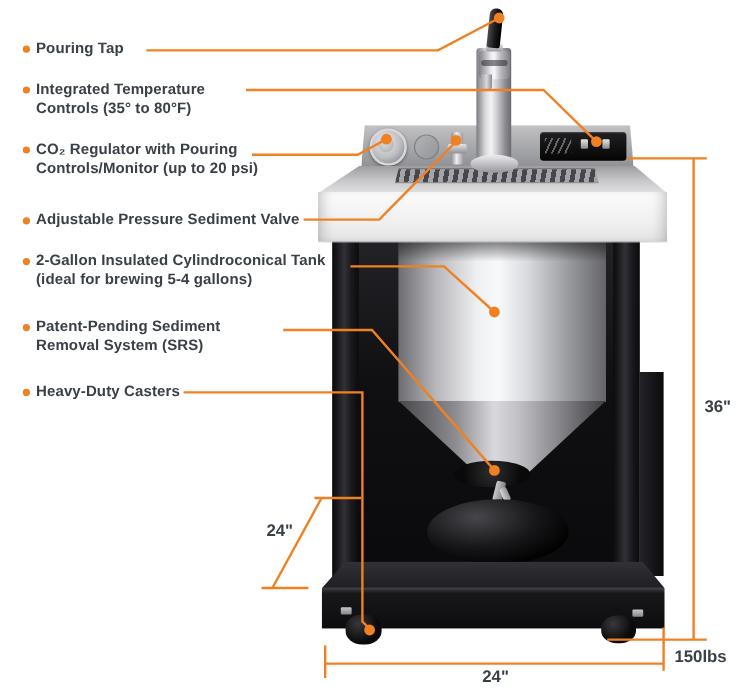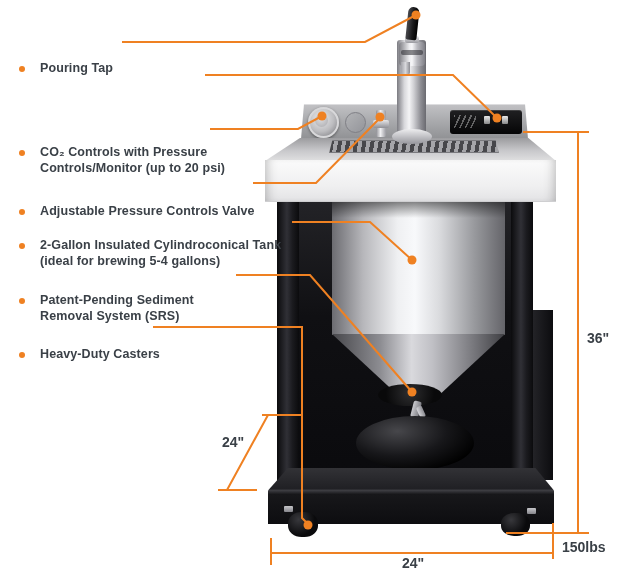--- a/index.html
+++ b/index.html
@@ -1,21 +1,21 @@
 <!DOCTYPE html>
 <html><head>
 <meta charset="utf-8">
 <style>
   html,body{margin:0;padding:0;background:#fff;}
   #stage{
     position:relative;width:620px;height:576px;background:#fff;overflow:hidden;
     font-family:"Liberation Sans","DejaVu Sans",sans-serif;color:#3A4047;
   }
   
-  .callout{position:absolute;display:flex;align-items:flex-start;gap:15px;margin-top:28px;}
+  .callout{position:absolute;display:flex;align-items:flex-start;gap:5px;}
   .callout .dot{flex:0 0 auto;width:6px;height:6px;border-radius:50%;background:#EF8122;margin-top:5px;}
   .callout .lbl{font-size:12.5px;font-weight:bold;line-height:15.5px;letter-spacing:.1px;}
   .callout .lbl span{display:block;white-space:nowrap;}
   .dim{position:absolute;font-size:14px;font-weight:bold;white-space:nowrap;}
   
   .part{position:absolute;}
   .tap-handle{left:407px;top:7px;width:11px;height:33px;border-radius:5px 5px 2px 2px;
     background:linear-gradient(90deg,#4a4a4e,#19191b 55%,#000);transform:rotate(6deg);}
   .tap-ferrule{left:405px;top:36px;width:14px;height:7px;background:linear-gradient(#e9e9ec,#9a9aa0);border-radius:2px;}
   .faucet-body{left:399px;top:42px;width:26px;height:24px;border-radius:4px;
@@ -159,31 +159,38 @@
     </g>
   </svg>
 
   <div class="callout" style="left:19px;top:33px">
     <span class="dot"></span>
     <div class="lbl">
         <span>Pouring Tap</span>
         <span></span>
       </div>
   </div>
+  <div class="callout" style="left:19px;top:67px">
+    <span class="dot"></span>
+    <div class="lbl">
+        <span>Integrated Temperature</span>
+        <span>Controls (35° to 80°F)</span>
+      </div>
+  </div>
   <div class="callout" style="left:19px;top:117px">
     <span class="dot"></span>
     <div class="lbl">
-        <span>CO₂ Controls with Pressure</span>
+        <span>CO₂ Regulator with Pouring</span>
         <span>Controls/Monitor (up to 20 psi)</span>
       </div>
   </div>
   <div class="callout" style="left:19px;top:176px">
     <span class="dot"></span>
     <div class="lbl">
-        <span>Adjustable Pressure Controls Valve</span>
+        <span>Adjustable Pressure Sediment Valve</span>
         <span></span>
       </div>
   </div>
   <div class="callout" style="left:19px;top:210px">
     <span class="dot"></span>
     <div class="lbl">
         <span>2-Gallon Insulated Cylindroconical Tank</span>
         <span>(ideal for brewing 5-4 gallons)</span>
       </div>
   </div>

